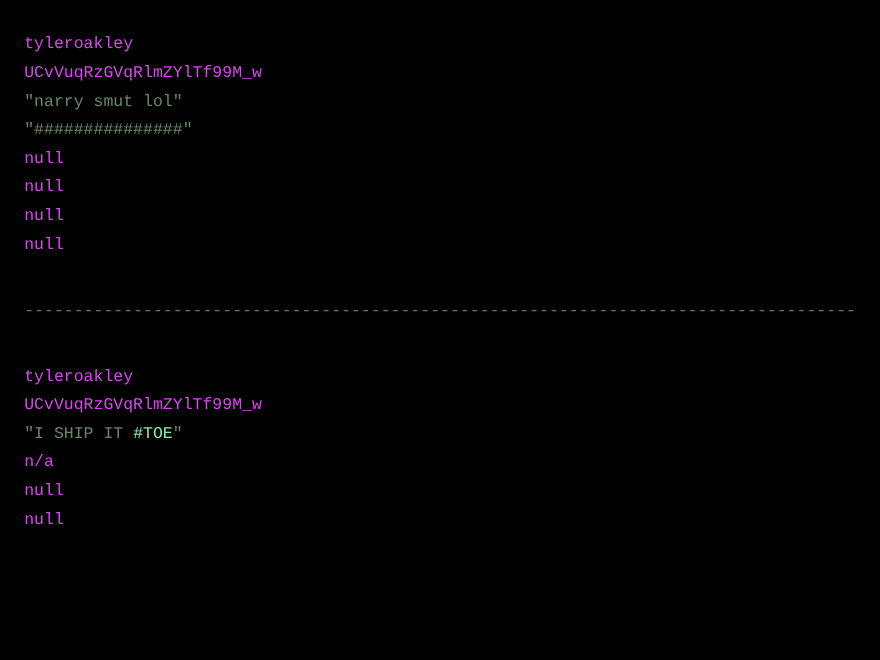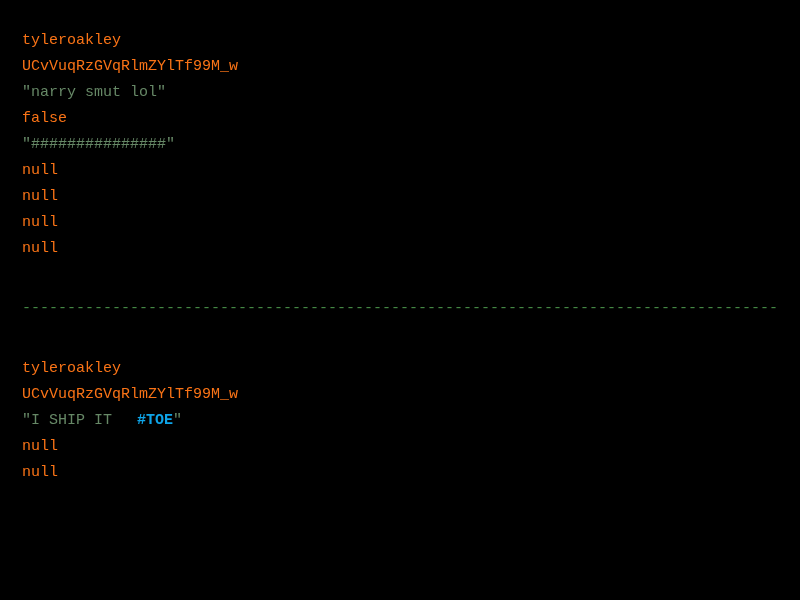--- a/index.html
+++ b/index.html
@@ -15,29 +15,28 @@
       color: #448844;
       width: 800px;
       height: 600px;
       overflow: hidden;
       padding: 28px 22px 0 22px;
     }
     .line {
       white-space: pre;
     }
     .text-normal {
-      color: #f97316;
+      color: #d946ef;
     }
     .text-quote {
       color: #668866;
     }
     .hashtag {
-      color: #0ea5e9;
-      font-weight: bold;
-      margin-left: 16px;
+      color: #86efac;
+      font-weight: normal;
     }
     .separator {
       color: #448844;
       letter-spacing: 0;
       overflow: hidden;
       white-space: nowrap;
       margin: 8px 0;
     }
     .record-block {
       margin-bottom: 0;
@@ -46,33 +45,33 @@
       height: 26px;
     }
   </style>
 </head>
 <body>
 
 <div class="record-block">
   <div class="line text-normal">tyleroakley</div>
   <div class="line text-normal">UCvVuqRzGVqRlmZYlTf99M_w</div>
   <div class="line text-quote"><span>"narry smut lol"</span></div>
-  <div class="line text-normal">false</div>
   <div class="line text-quote">"###############"</div>
   <div class="line text-normal">null</div>
   <div class="line text-normal">null</div>
   <div class="line text-normal">null</div>
   <div class="line text-normal">null</div>
 </div>
 
 <div class="spacer"></div>
 
 <div class="separator">----------------------------------------------------------------------------------------------------------------------------------------------------------</div>
 
 <div class="spacer"></div>
 
 <div class="record-block">
   <div class="line text-normal">tyleroakley</div>
   <div class="line text-normal">UCvVuqRzGVqRlmZYlTf99M_w</div>
   <div class="line text-quote"><span>"I SHIP IT </span><span class="hashtag">#TOE</span><span>"</span></div>
+  <div class="line text-normal">n/a</div>
   <div class="line text-normal">null</div>
   <div class="line text-normal">null</div>
 </div>
 
 </body></html>

